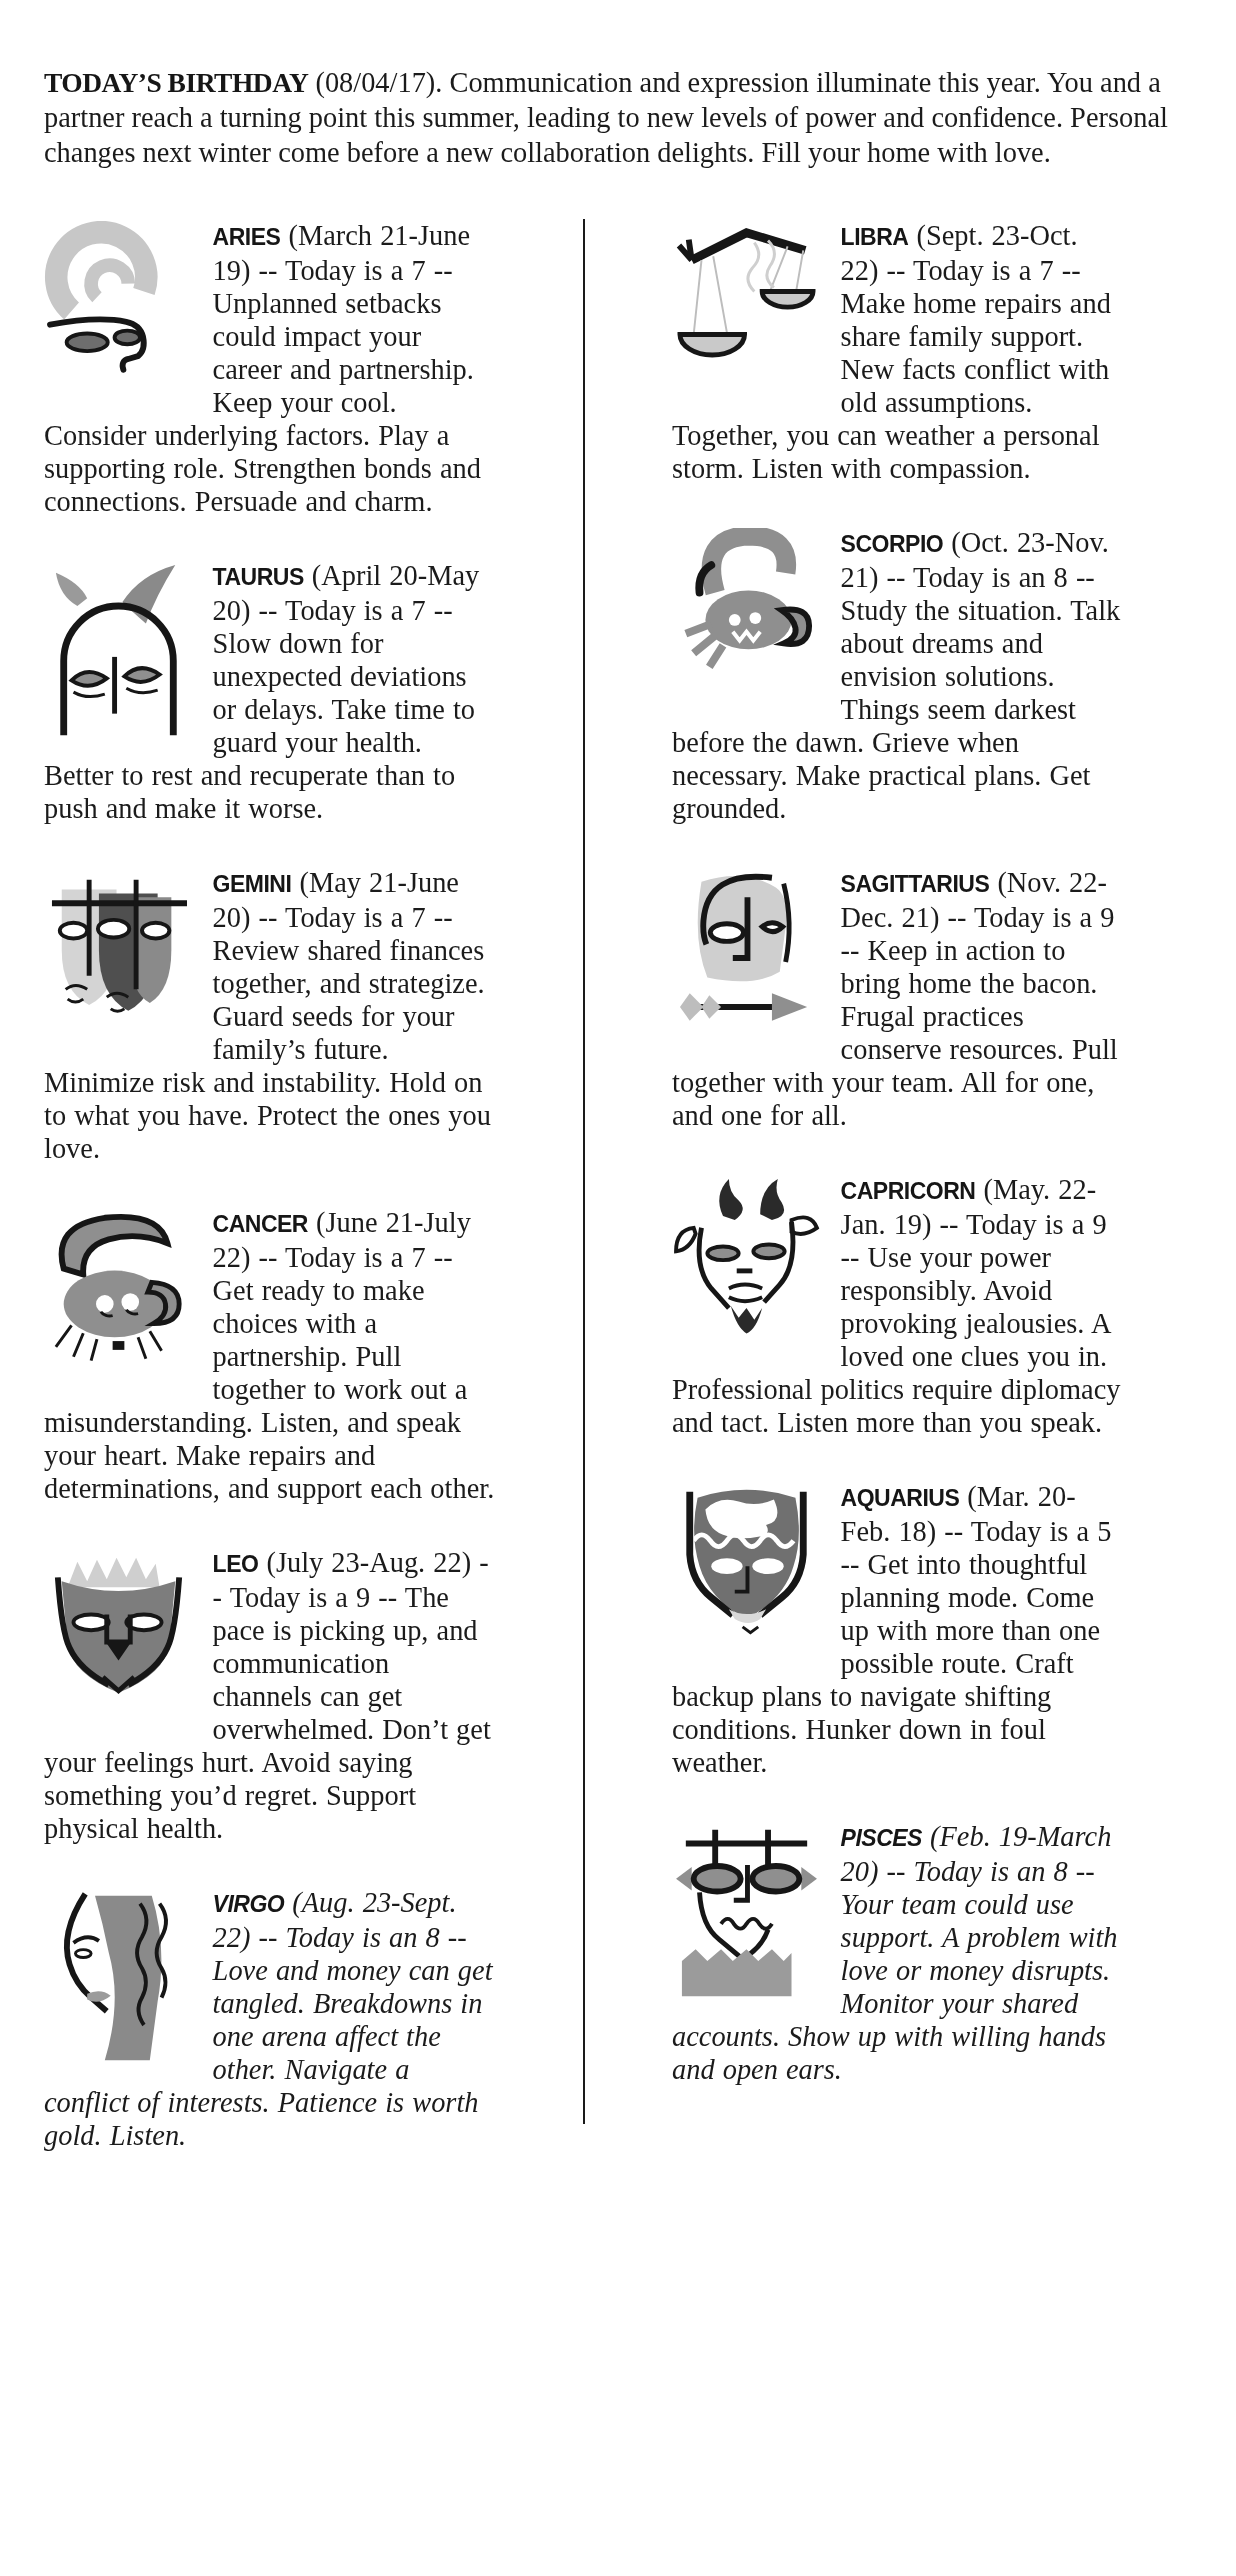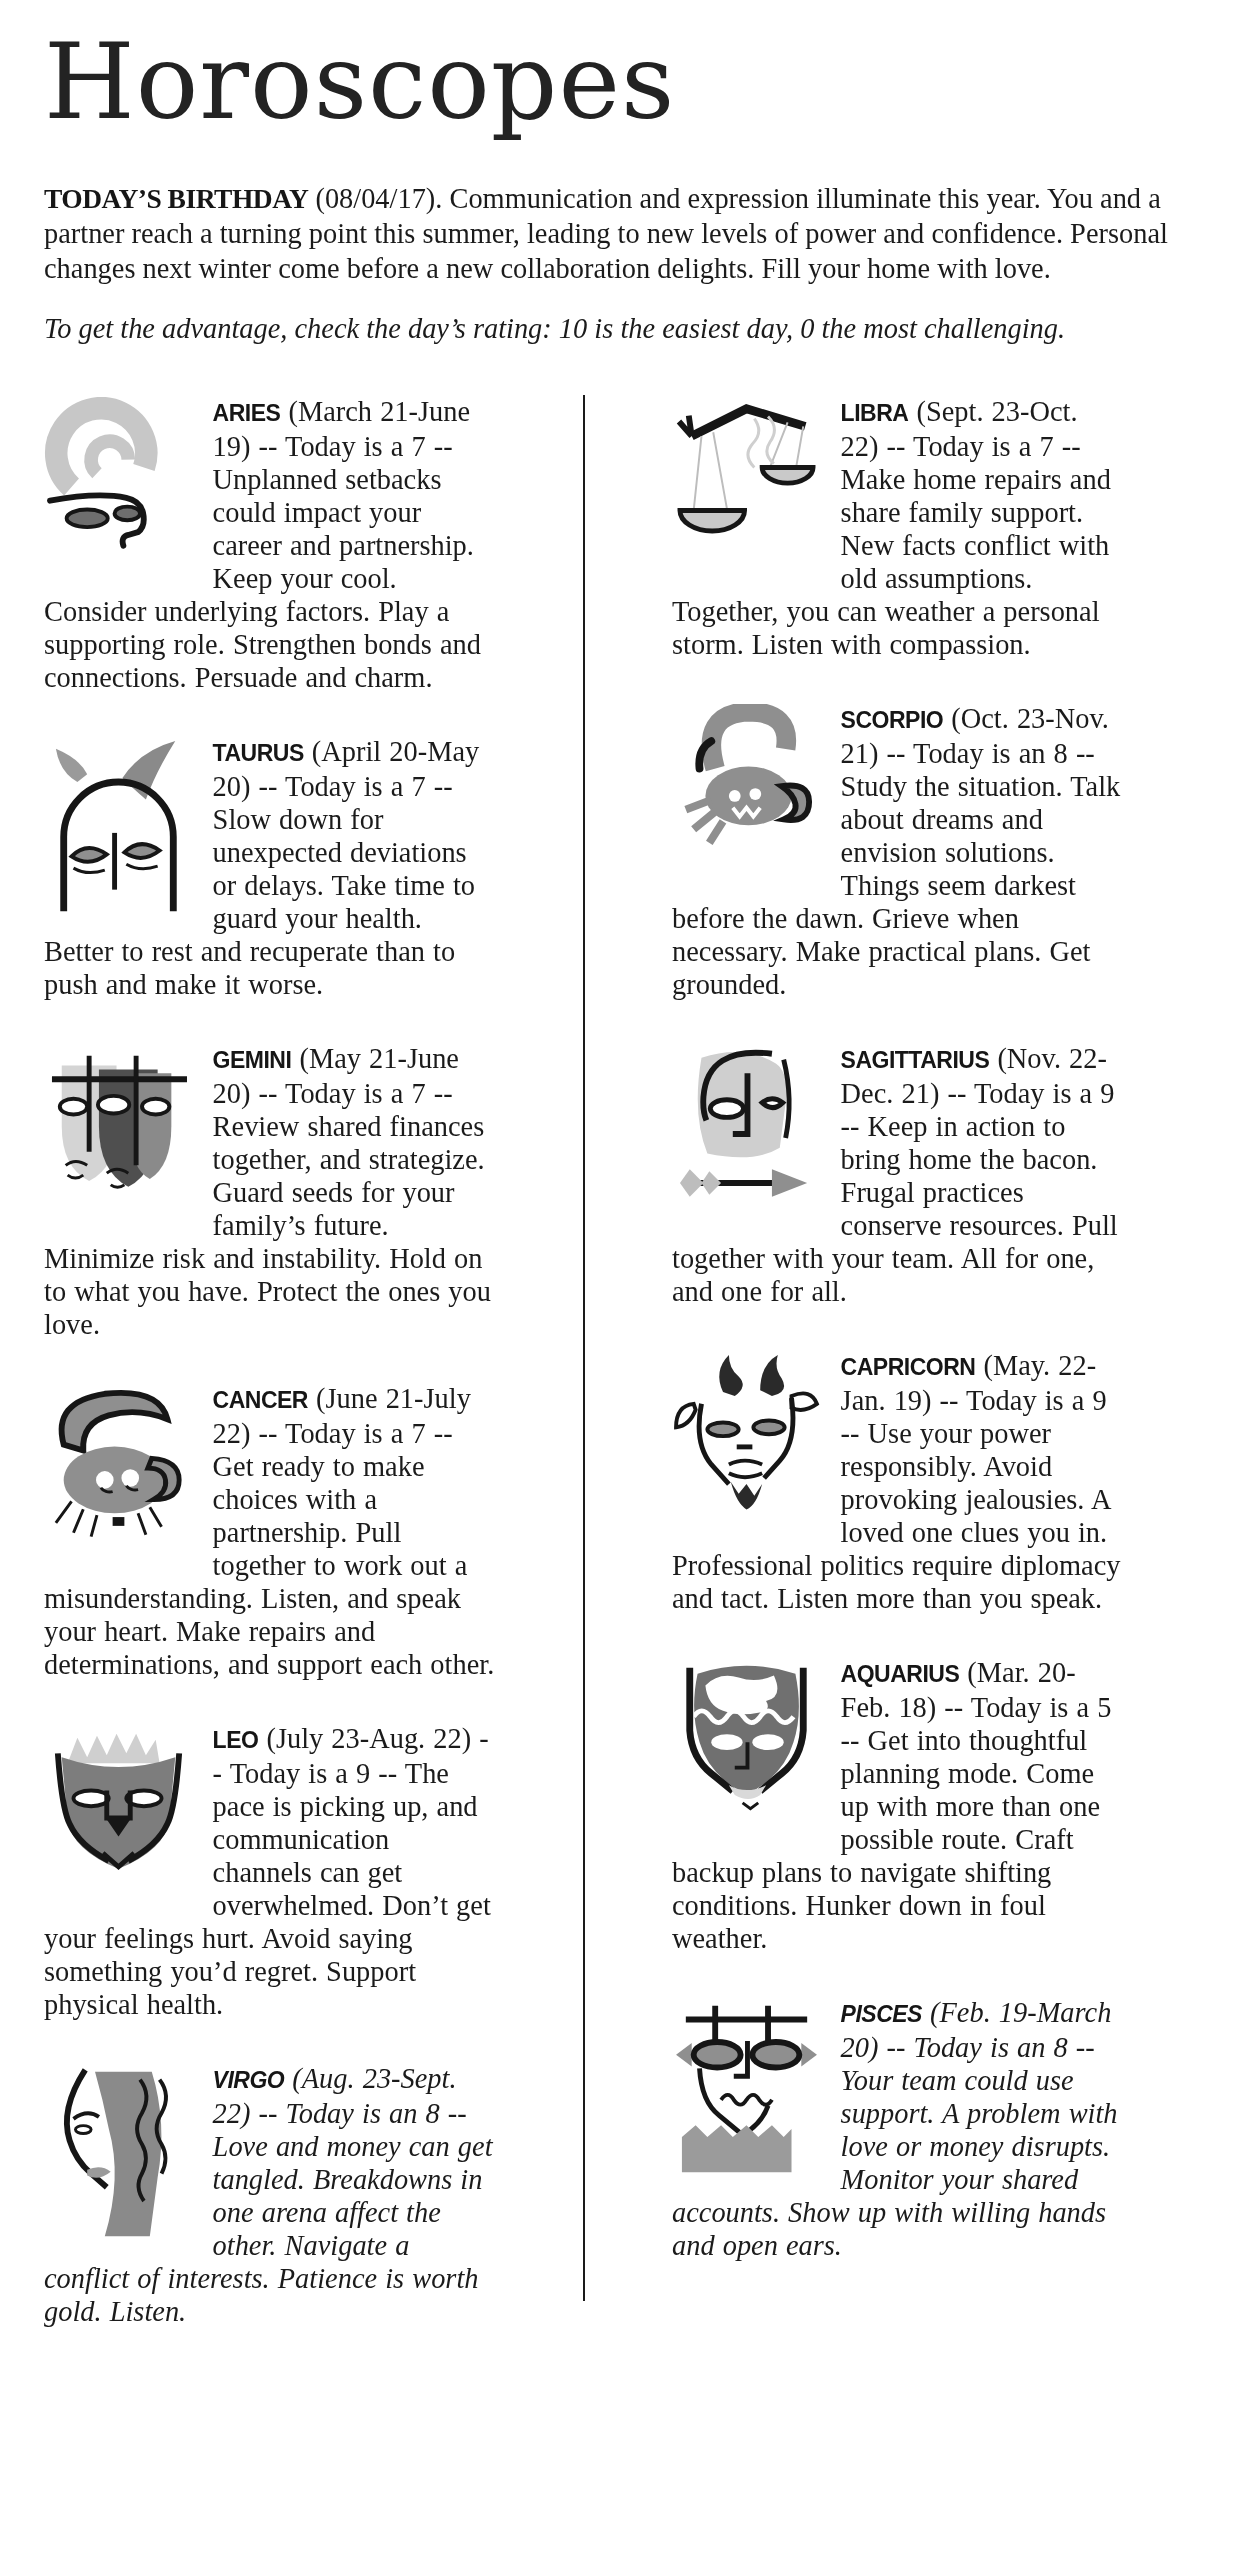--- a/index.html
+++ b/index.html
@@ -24,25 +24,23 @@
   .sign-name{font-family:"Liberation Sans",sans-serif;font-weight:700;
        font-size:23px;letter-spacing:-0.5px;color:#161616;}
   .icon-box{float:left;width:149px;height:182px;margin:2px 19.6px 5.9px 0;}
   .icon-box svg{width:149px;height:182px;display:block;}
 </style>
 </head>
 <body>
 
 <div class="page">
 
-  <h1 class="page-title">Horoscopes</h1>
 
   <p class="birthday"><span class="bd-label">TODAY’S BIRTHDAY</span><span> (08/04/17). Communication and expression illuminate this year. You and a partner reach a turning point this summer, leading to new levels of power and confidence. Personal changes next winter come before a new collaboration delights. Fill your home with love.</span></p>
 
-  <p class="rating-note">To get the advantage, check the day’s rating: 10 is the easiest day, 0 the most challenging.</p>
 
   <div class="columns">
 
     <div class="col">
 
       <div class="sign">
         <div class="icon-box">
           <svg viewBox="0 0 152 186">
             <path d="M28 92 A46 46 0 1 1 102 72" fill="none" stroke="#c7c7c7" stroke-width="23"></path>
             <path d="M54 78 A19 19 0 1 1 86 64" fill="none" stroke="#c7c7c7" stroke-width="14"></path>

